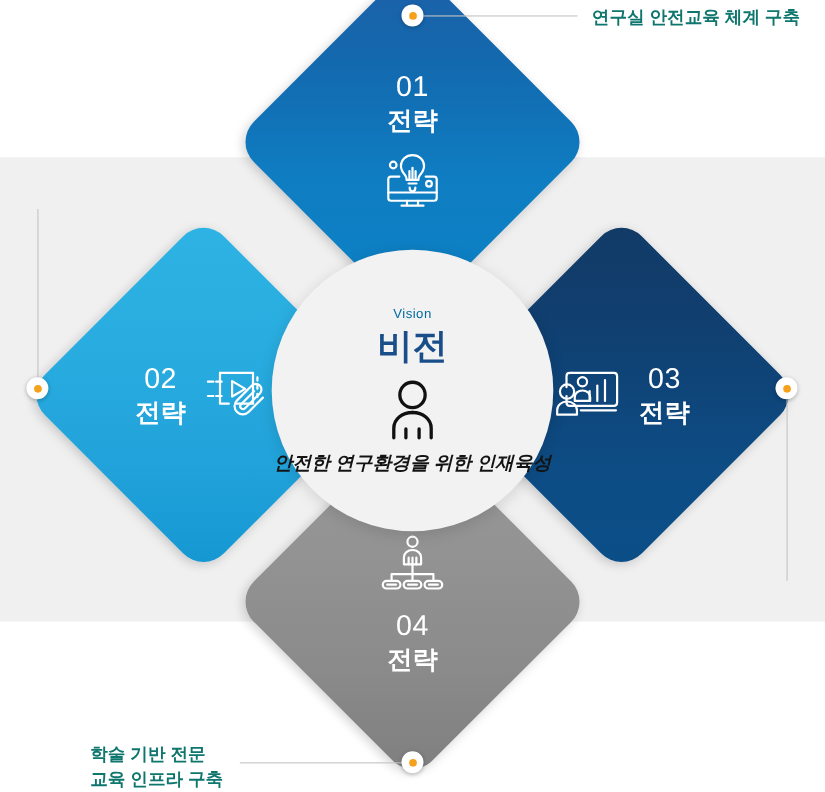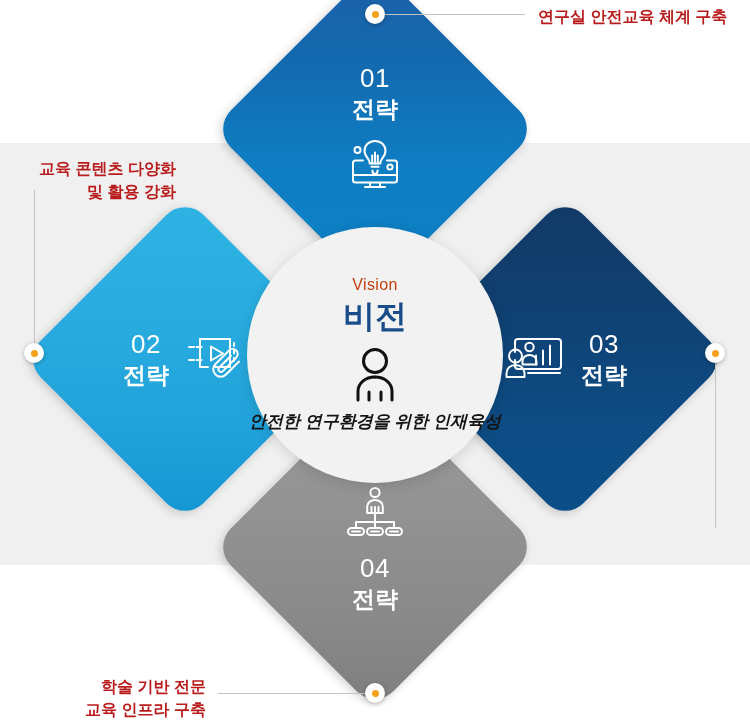--- a/index.html
+++ b/index.html
@@ -122,22 +122,22 @@
     border-radius: 50%;
     background: #f2f2f2;
     box-shadow: 0 3px 14px rgba(0,0,0,0.13);
     display: flex;
     flex-direction: column;
     align-items: center;
     justify-content: center;
     text-align: center;
   }
   .vision-en {
-    font-size: 16px;
-    color: #c2410c;
+    font-size: 12px;
+    color: #0369a1;
     letter-spacing: 0.4px;
     margin-bottom: 1px;
   }
   .vision-ko {
     font-size: 32px;
     font-weight: 700;
     color: #1a4e8a;
     margin-bottom: 6px;
   }
   .vision-icon {
@@ -179,28 +179,28 @@
     position: absolute;
     width: 1px;
     background: #c3c3c3;
   }
 
   
   .caption {
     position: absolute;
     font-size: 16px;
     font-weight: 700;
-    color: #b91c1c;
+    color: #0f766e;
     line-height: 1.45;
     white-space: pre-line;
   }
   .cap-top   { left: 538px; top: 5px; }
   .cap-left  { left: 14px;  top: 157px; text-align: right; width: 162px; }
   .cap-right { left: 625px; top: 537px; text-align: right; width: 112px; }
-  .cap-bottom{ left: 82px;  top: 675px; text-align: right; width: 124px; }
+  .cap-bottom{ left: 82px;  top: 675px; width: 124px; }
 </style>
 </head>
 <body>
 
 <div id="stage">
 
   <div class="bg-band"></div>
 
   <div class="diamond d1">
     <div class="diamond-inner">
@@ -329,18 +329,16 @@
   <div class="line-v" style="left:34px; top:190px; height:165px;"></div>
   <div class="dot" style="left:24px; top:343px;"></div>
 
   <div class="line-v" style="left:715px; top:363px; height:165px;"></div>
   <div class="dot" style="left:705px; top:343px;"></div>
 
   <div class="line-h" style="left:218px; top:693px; width:150px;"></div>
   <div class="dot" style="left:365px; top:683px;"></div>
 
   <div class="caption cap-top">연구실 안전교육 체계 구축</div>
-  <div class="caption cap-left">교육 콘텐츠 다양화
-및 활용 강화</div>
   <div class="caption cap-bottom">학술 기반 전문
 교육 인프라 구축</div>
 
 </div>
 
 </body></html>

